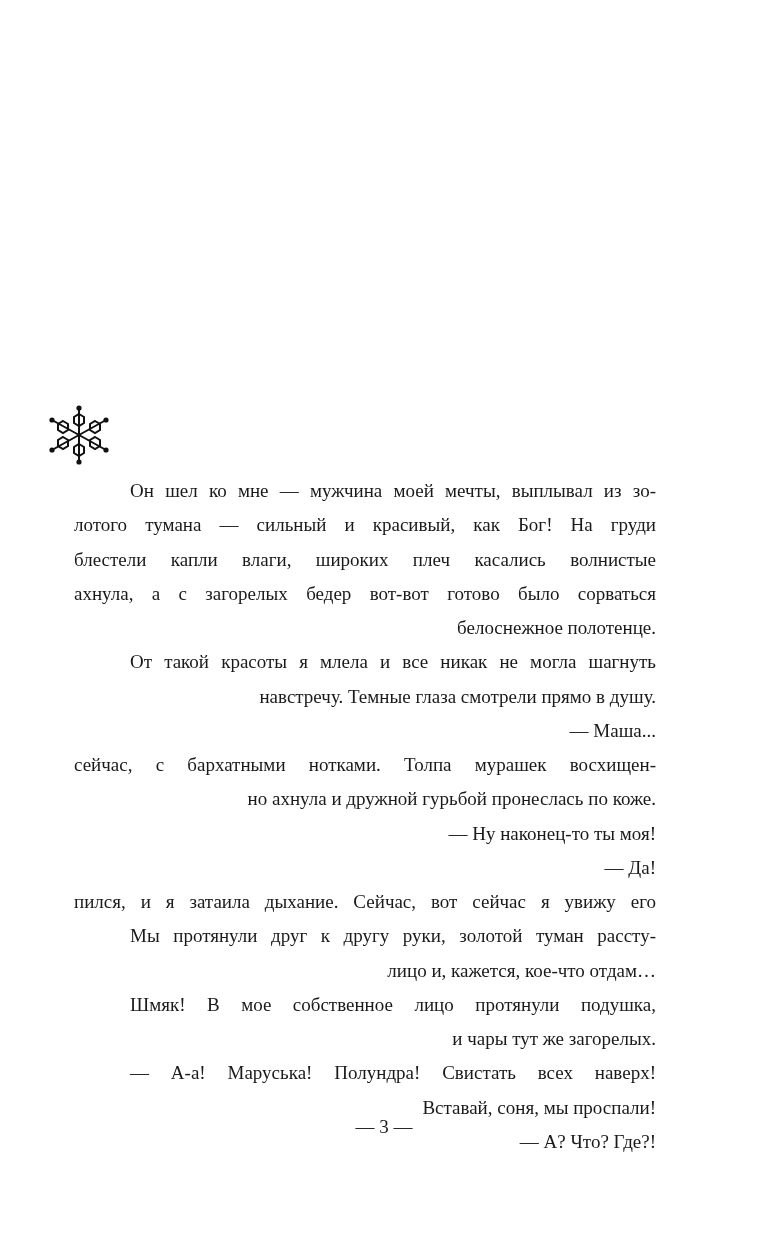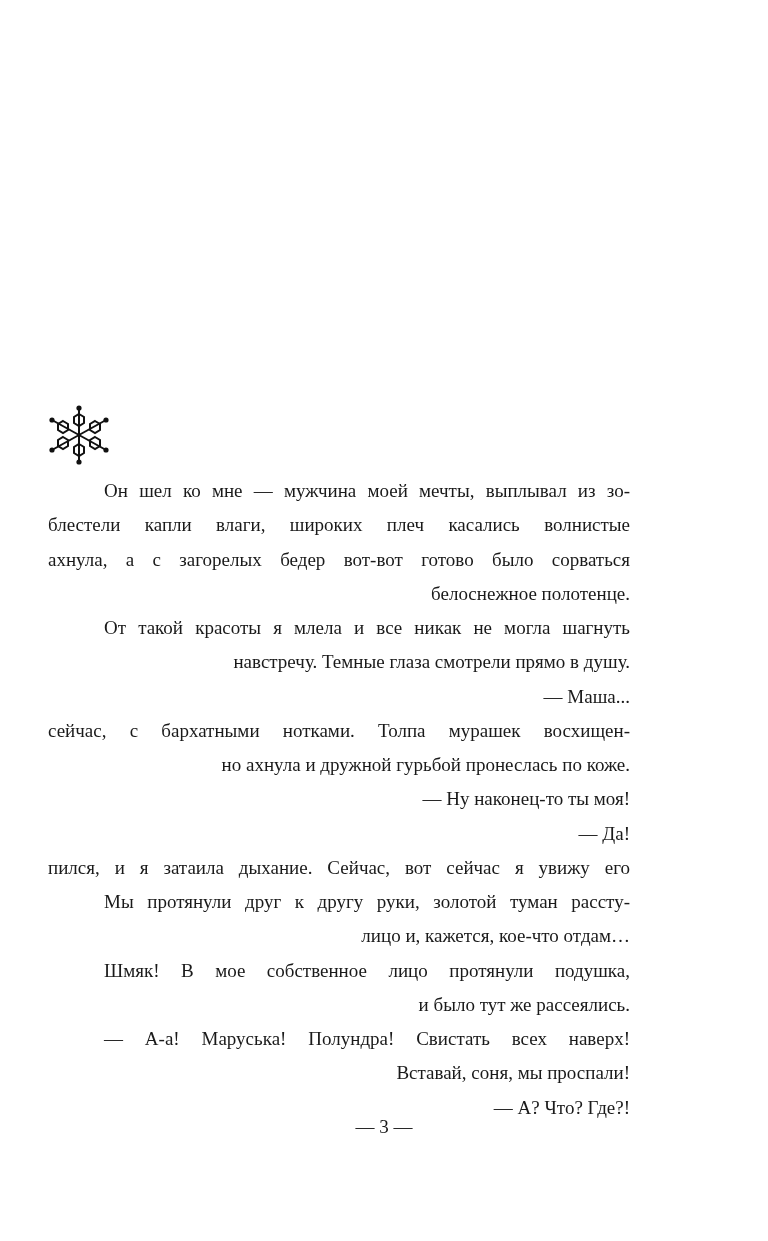--- a/index.html
+++ b/index.html
@@ -1,19 +1,19 @@
 <!DOCTYPE html>
 <html><head>
 <meta charset="utf-8">
 <style>
   html, body { margin:0; padding:0; background:#ffffff; }
   body { width:768px; height:1241px; position:relative; overflow:hidden;
          font-family:"DejaVu Serif", "Liberation Serif", serif; color:#1a1a1a; }
   .snowflake { position:absolute; left:46px; top:404px; width:66px; height:62px; }
-  .text { position:absolute; left:48px; top:474px; width:582px; }
+  .text { position:absolute; left:74px; top:474px; width:582px; }
   .line { height:34.25px; line-height:34.25px; font-size:19px; font-family:"Liberation Serif", serif;
           white-space:nowrap;text-align:right; }
   .line.justify { text-align:justify; text-align-last:justify; }
   .line.indent { padding-left:56px; }
   .pagenum { position:absolute; top:1116px; left:0; width:768px; text-align:center;
              font-family:"Liberation Serif", serif; font-size:19px; }
 </style>
 </head>
 <body>
 
@@ -36,33 +36,34 @@
     <circle cx="33" cy="58" r="2.6"></circle>
     <circle cx="6" cy="16" r="2.6"></circle>
     <circle cx="60" cy="16" r="2.6"></circle>
     <circle cx="6" cy="46" r="2.6"></circle>
     <circle cx="60" cy="46" r="2.6"></circle>
   </g>
 </svg>
 
 <div class="text" id="text">
     <div class="line indent justify">Он шел ко мне — мужчина моей мечты, выплывал из зо-</div>
+    <div class="line justify">лотого тумана — сильный и красивый, как Бог! На груди</div>
     <div class="line justify">блестели капли влаги, широких плеч касались волнистые</div>
     <div class="line justify">ахнула, а с загорелых бедер вот-вот готово было сорваться</div>
     <div class="line">белоснежное полотенце.</div>
     <div class="line indent justify">От такой красоты я млела и все никак не могла шагнуть</div>
     <div class="line">навстречу. Темные глаза смотрели прямо в душу.</div>
     <div class="line indent">— Маша...</div>
     <div class="line justify">сейчас, с бархатными нотками. Толпа мурашек восхищен-</div>
     <div class="line">но ахнула и дружной гурьбой пронеслась по коже.</div>
     <div class="line indent">— Ну наконец-то ты моя!</div>
     <div class="line indent">— Да!</div>
     <div class="line justify">пился, и я затаила дыхание. Сейчас, вот сейчас я увижу его</div>
     <div class="line indent justify">Мы протянули друг к другу руки, золотой туман рассту-</div>
     <div class="line">лицо и, кажется, кое-что отдам…</div>
     <div class="line indent justify">Шмяк! В мое собственное лицо протянули подушка,</div>
-    <div class="line">и было тут же рассеялись.</div>
+    <div class="line">и чары тут же загорелых.</div>
     <div class="line indent justify">— А-а! Маруська! Полундра! Свистать всех наверх!</div>
     <div class="line">Вставай, соня, мы проспали!</div>
     <div class="line indent">— А? Что? Где?!</div>
   </div>
 
 <div class="pagenum">—   3   —</div>
 
 </body></html>

